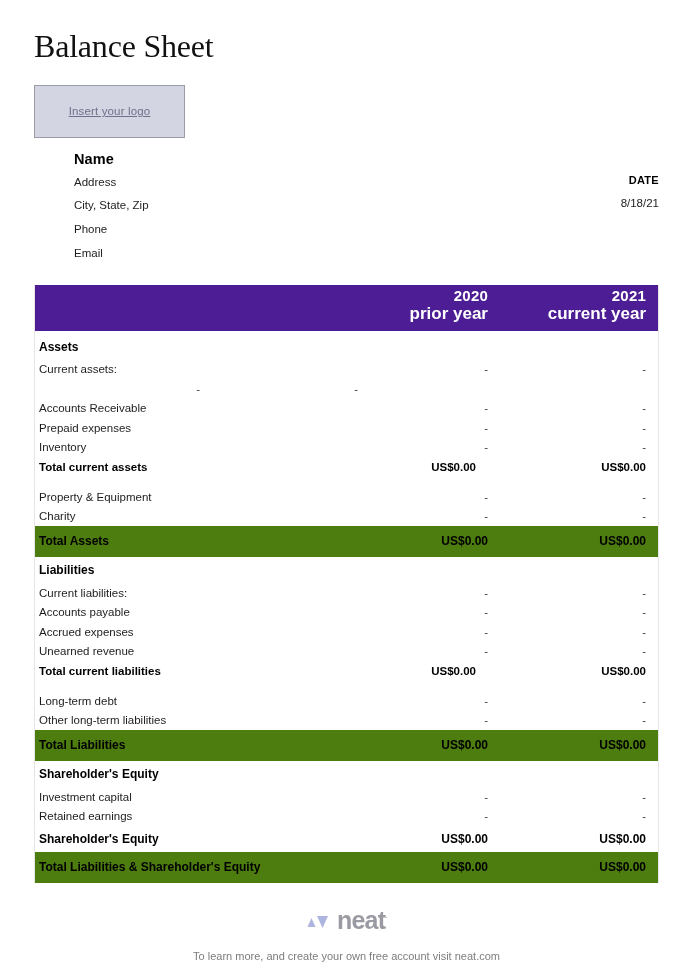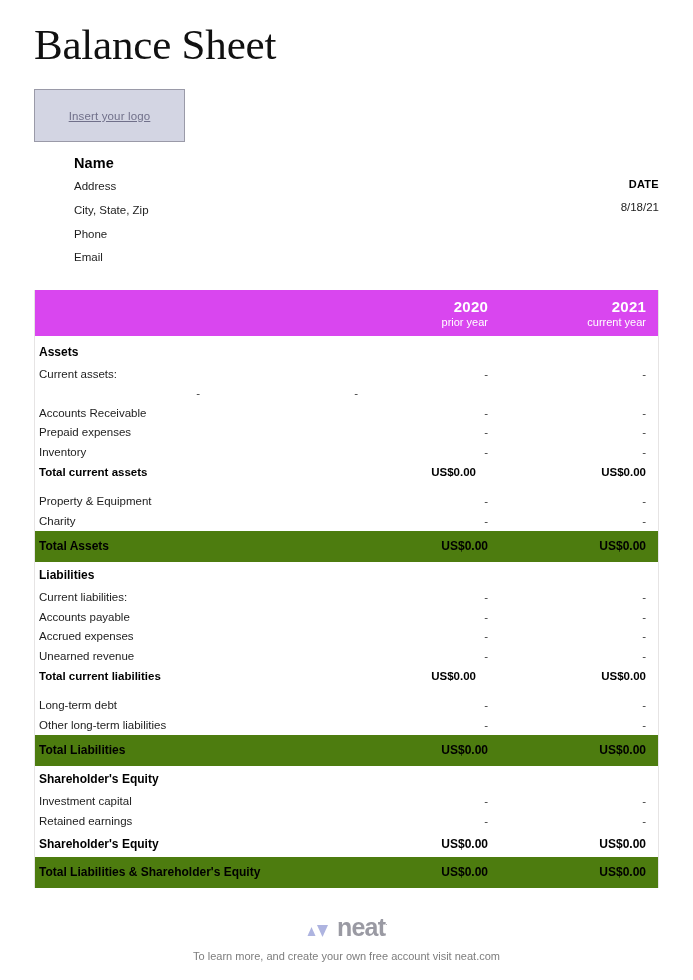--- a/index.html
+++ b/index.html
@@ -19,26 +19,26 @@
     width: 693px;
     height: 980px;
     box-sizing: border-box;
     padding: 0 34px;
     position: relative;
   }
 
   
   .doc-title {
     font-family: "Liberation Serif", serif;
-    font-size: 43px;
+    font-size: 32px;
     font-weight: 400;
     letter-spacing: -0.2px;
     color: #111111;
     margin: 0;
-    padding-top: 20px;
+    padding-top: 28px;
     line-height: 1.15;
   }
 
   
   .logo-box {
     margin-top: 20px;
     width: 151px;
     height: 53px;
     background: #d3d5e3;
     border: 1px solid #9a9aa8;
@@ -96,43 +96,43 @@
 
   
   .sheet {
     margin-top: 26px;
     width: 625px;
     border-left: 1px solid #e6e4e4;
     border-right: 1px solid #e6e4e4;
     box-sizing: border-box;
   }
   .sheet-head {
-    background: #d946ef;
+    background: #4c1d95;
     color: #ffffff;
     display: flex;
     align-items: flex-end;
     height: 46px;
     padding: 0 12px 7px 0;
     box-sizing: border-box;
   }
   .head-spacer { flex: 1 1 auto; }
   .head-col {
     text-align: right;
     line-height: 1.18;
   }
   .head-col.col-a { width: 162px; }
   .head-col.col-b { width: 158px; }
   .head-year {
     font-size: 15px;
     font-weight: bold;
     letter-spacing: 0.2px;
   }
   .head-sub {
-    font-size: 11px;
-    font-weight: 400;
+    font-size: 17px;
+    font-weight: 700;
   }
 
   .row {
     display: flex;
     align-items: center;
     font-size: 11.5px;
     padding: 0 12px 0 3px;
     box-sizing: border-box;
     min-height: 19.5px;
     color: #1d1d1d;
@@ -173,23 +173,23 @@
   
   .footer {
     position: absolute;
     left: 0;
     right: 0;
     bottom: 18px;
     text-align: center;
   }
   .brand {
     display: inline-flex;
-    align-items: flex-end;
+    align-items: center;
     gap: 5px;
-    margin-bottom: 10px;
+    margin-bottom: 17px;
   }
   .brand-mark { display: block; }
   .brand-word {
     font-size: 25px;
     font-weight: bold;
     color: #9a9aa3;
     letter-spacing: -0.8px;
     line-height: 1;
     position: relative;
   }

